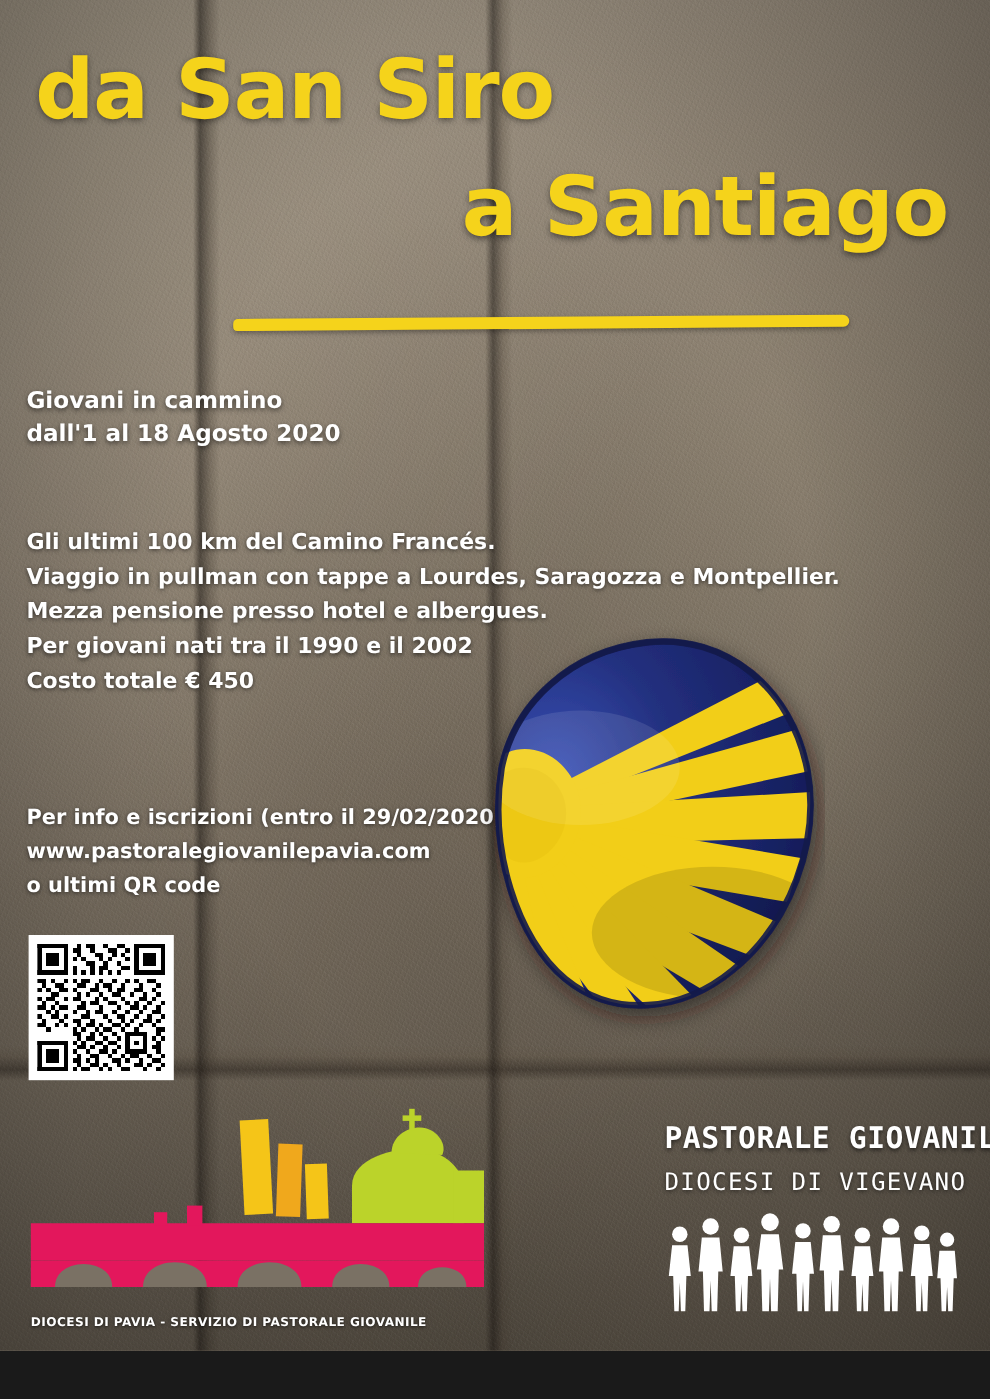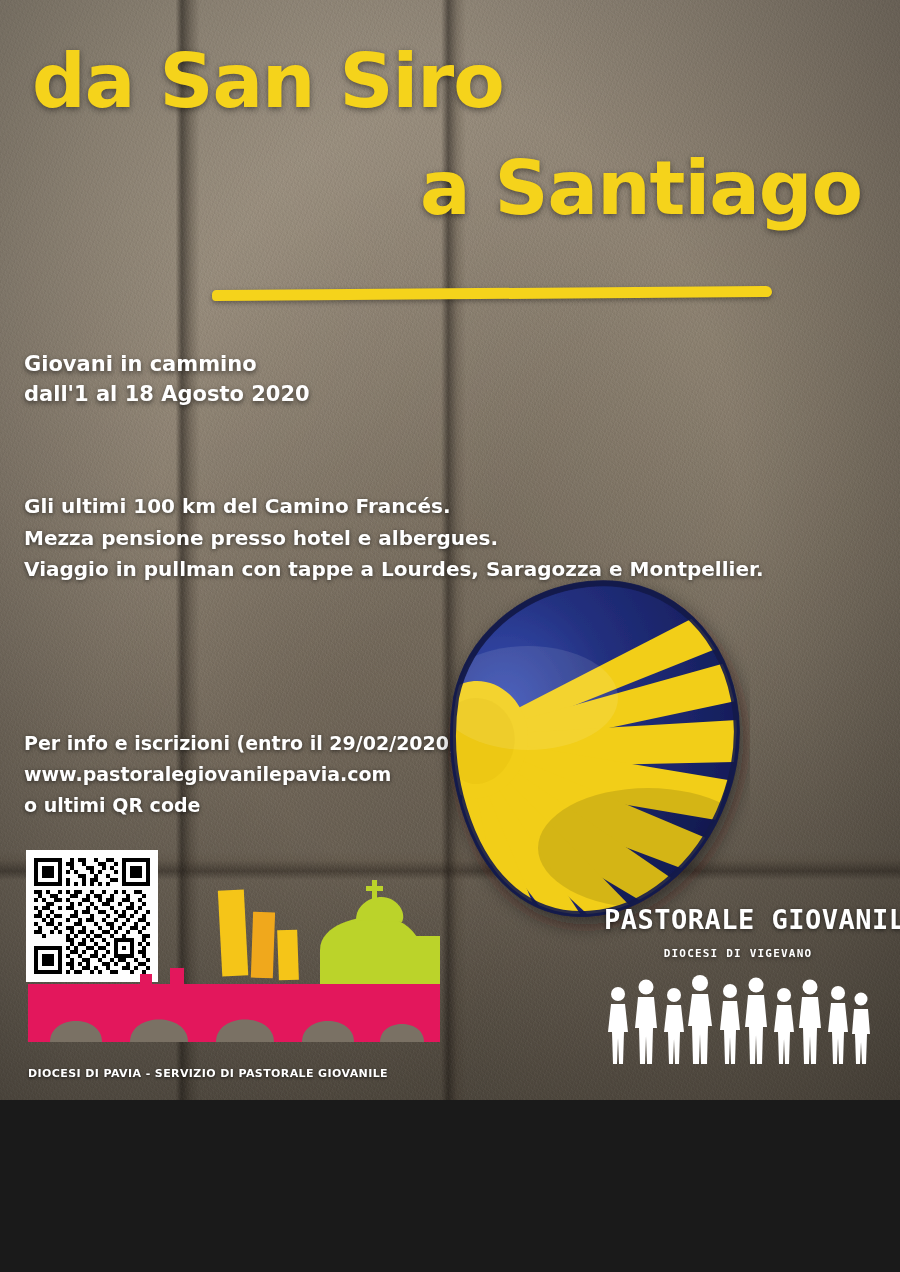--- a/index.html
+++ b/index.html
@@ -3,21 +3,21 @@
 <meta charset="utf-8">
 <style>
   html, body {
     margin: 0;
     padding: 0;
     background: #1a1a1a;
   }
   .poster {
     position: relative;
     width: 900px;
-    height: 1100px;
+    height: 1228px;
     overflow: hidden;
     font-family: "DejaVu Sans", sans-serif;
     background-color: #8c8173;
     
     background-image:
       
       linear-gradient(90deg, rgba(0,0,0,0.0) 0%, rgba(0,0,0,0.0) 19.5%, rgba(30,25,20,0.55) 20.2%, rgba(60,52,42,0.30) 21.2%, rgba(0,0,0,0.0) 22.2%, rgba(0,0,0,0.0) 49%, rgba(25,20,16,0.50) 49.8%, rgba(70,60,48,0.25) 50.8%, rgba(0,0,0,0.0) 51.8%, rgba(0,0,0,0) 100%),
       
       linear-gradient(0deg, rgba(0,0,0,0.0) 0%, rgba(0,0,0,0.0) 20%, rgba(35,28,22,0.45) 20.8%, rgba(90,78,62,0.22) 21.8%, rgba(0,0,0,0.0) 22.6%, rgba(0,0,0,0) 100%),
       
@@ -100,21 +100,20 @@
   
   .details {
     position: absolute;
     left: 24px;
     top: 477px;
     color: #ffffff;
     font-size: 20px;
     font-weight: bold;
     line-height: 1.58;
     text-shadow: 0 1px 4px rgba(0,0,0,0.6);
-    margin-top: 14px;
   }
 
   
   .info {
     position: absolute;
     left: 24px;
     top: 728px;
     color: #ffffff;
     font-size: 19px;
     font-weight: bold;
@@ -179,22 +178,22 @@
     color: #ffffff;
     font-size: 27px;
     font-weight: bold;
     letter-spacing: 0.5px;
     font-family: "DejaVu Sans Mono", monospace;
     text-shadow: 0 1px 4px rgba(0,0,0,0.6);
     white-space: nowrap;
   }
   .pg-sub {
     color: #ffffff;
-    font-size: 11px;
-    font-weight: bold;
+    font-size: 22px;
+    font-weight: normal;
     letter-spacing: 1.2px;
     margin-top: 12px;
     font-family: "DejaVu Sans Mono", monospace;
     text-shadow: 0 1px 4px rgba(0,0,0,0.6);
     white-space: nowrap;
   }
   .pg-crowd {
     margin-top: 10px;
     width: 268px;
     height: 96px;
@@ -214,22 +213,24 @@
   </div>
   <div class="title-rule"></div>
 
   <div class="subtitle">
     <div>Giovani in cammino</div>
     <div>dall'1 al 18 Agosto 2020</div>
   </div>
 
   <div class="details">
     <div>Gli ultimi 100 km del Camino Francés.</div>
+    <div>Viaggio in pullman con tappe a  Lourdes, Saragozza e Montpellier.</div>
     <div>Mezza pensione presso hotel e albergues.</div>
-    <div>Viaggio in pullman con tappe a  Lourdes, Saragozza e Montpellier.</div>
+    <div>Per giovani nati tra il 1990 e il 2002</div>
+    <div>Costo totale € 450</div>
   </div>
 
   <div class="info">
     <div>Per info e iscrizioni (entro il 29/02/2020):</div>
     <div>www.pastoralegiovanilepavia.com</div>
     <div>o ultimi QR code</div>
   </div>
 
   <div class="qr-wrap">
     <svg class="qr-canvas" viewBox="0 0 29 29" shape-rendering="crispEdges">

